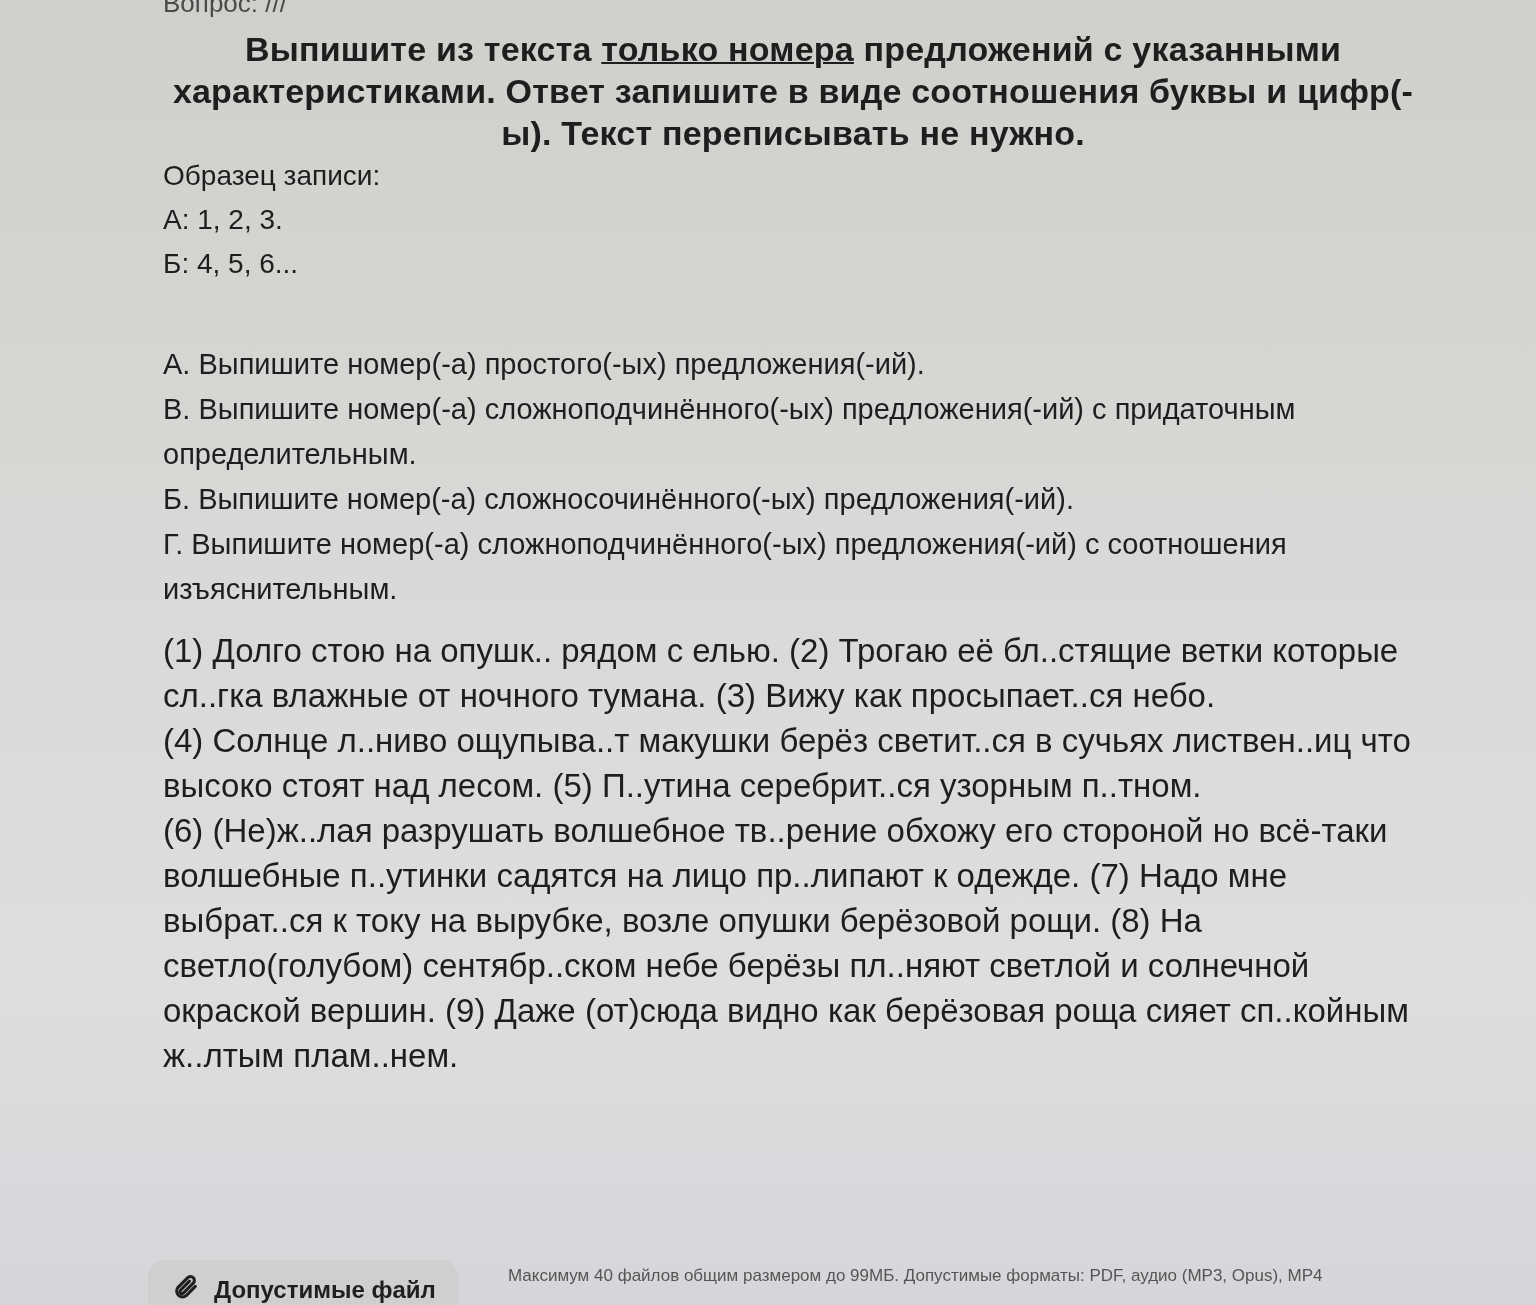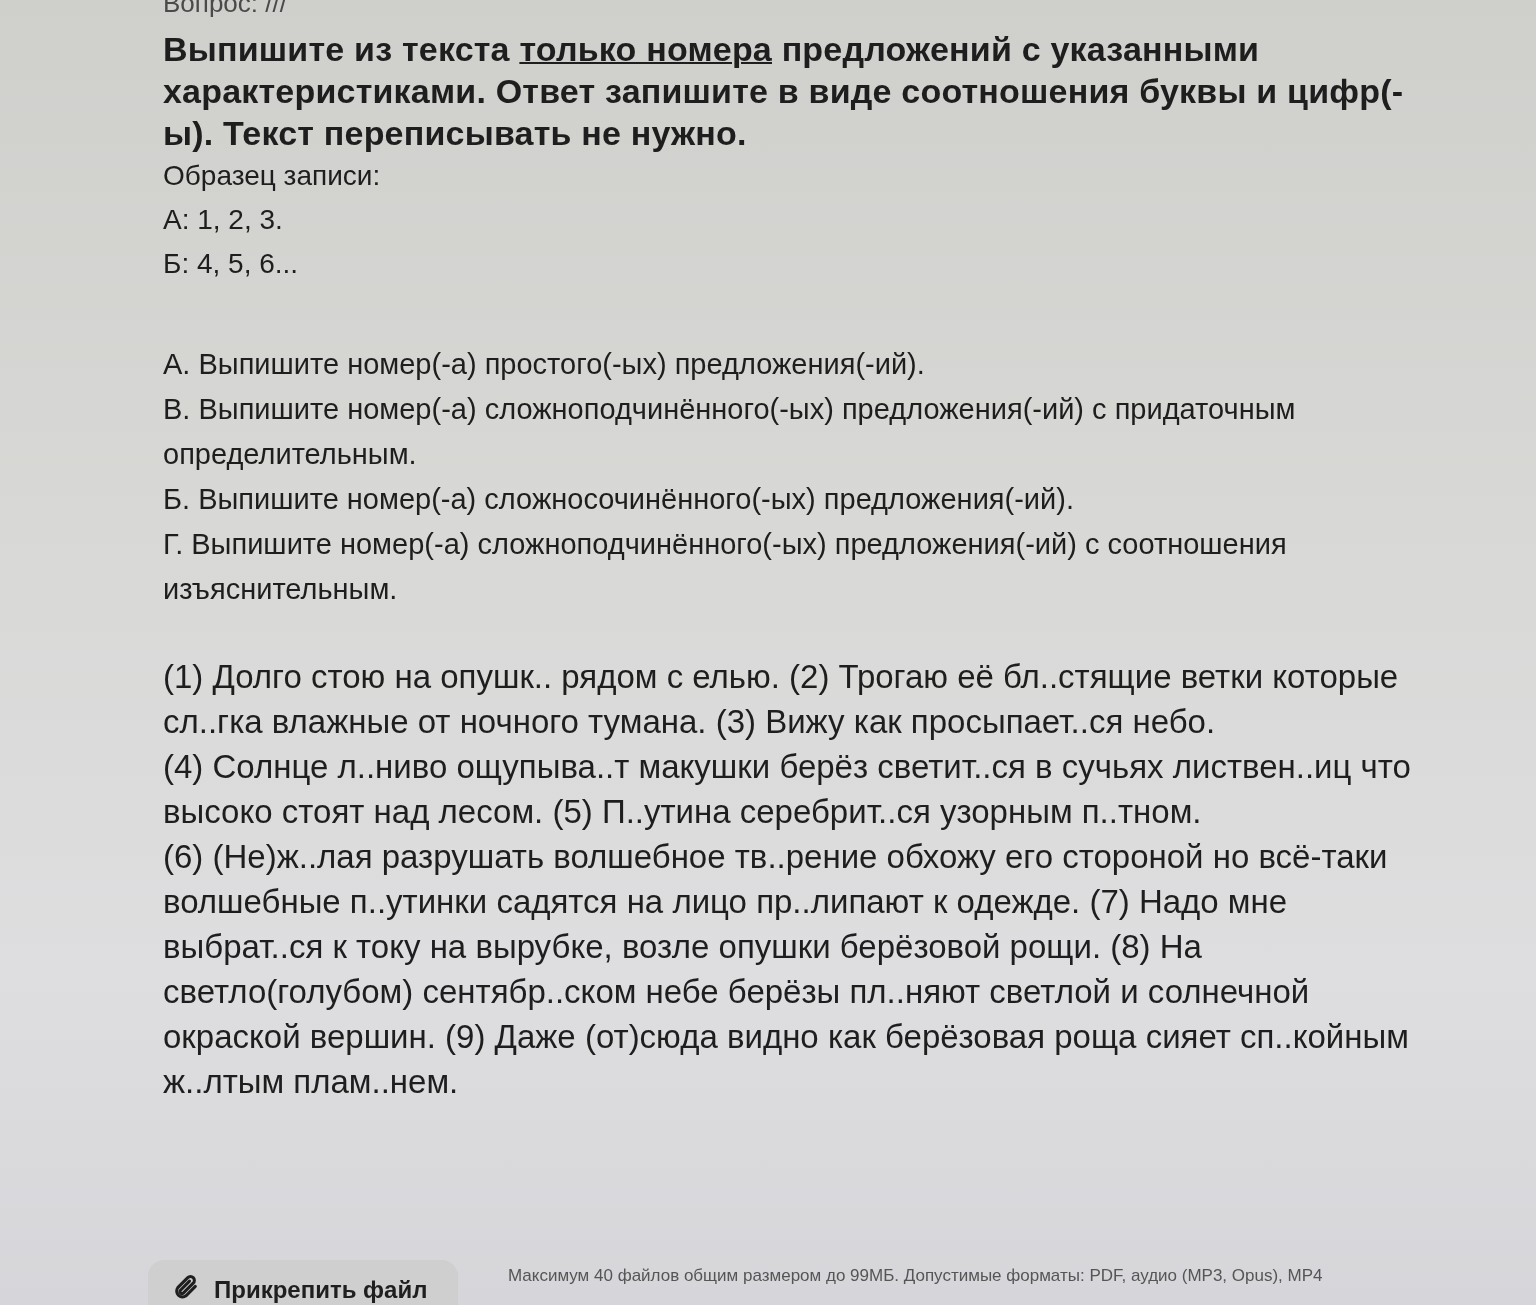--- a/index.html
+++ b/index.html
@@ -5,25 +5,25 @@
   html, body { margin:0; padding:0; }
   body {
     width:1536px; height:1305px; overflow:hidden;
     background: linear-gradient(180deg, #cfcfcc 0%, #d8d8d6 40%, #dedee0 75%, #d6d6da 100%);
     font-family: "Liberation Sans", sans-serif;
     color:#1e1e1e;
     position:relative;
   }
   .page { position:absolute; left:163px; top:0; width:1260px; }
   .qnum { font-size:26px; color:#4a4a4a; margin-top:-12px; height:34px; }
-  .instr { font-weight:bold; font-size:34px; line-height:42px; margin-top:6px; letter-spacing:0.2px; }
+  .instr { font-weight:bold; font-size:34px; line-height:42px; margin-top:6px; letter-spacing:0.2px;text-align:center; }
   .instr u { text-decoration: underline; text-decoration-thickness:2px; }
   .sample { font-size:28px; line-height:44px; }
   .tasks { font-size:29px; line-height:45px; margin-top:56px; }
-  .text { font-size:33px; line-height:45px; margin-top:42px; }
+  .text { font-size:33px; line-height:45px; margin-top:16px; }
   .footer { position:absolute; left:148px; top:1260px; width:1280px; height:60px; }
   .attach-btn {
     position:absolute; left:0; top:0; width:310px; height:60px;
     background:#cfcfd0; border-radius:16px;
     display:flex; align-items:center; padding-left:24px; box-sizing:border-box;
     font-size:24px; font-weight:bold; color:#1f1f1f;
   }
   .attach-btn svg { margin-right:14px; }
   .hint { position:absolute; left:360px; top:4px; font-size:17px; color:#555; width:900px; line-height:24px; }
 </style>
@@ -57,16 +57,16 @@
   </div>
 </div>
 
 <div class="footer">
   <div class="attach-btn">
     <span>
       <svg width="28" height="28" viewBox="0 0 24 24" fill="none" stroke="#1f1f1f" stroke-width="2.6" stroke-linecap="round">
         <path d="M20 11.5l-8 8a5 5 0 0 1-7-7l8.5-8.5a3.3 3.3 0 0 1 4.7 4.7L9.7 17.2a1.7 1.7 0 0 1-2.4-2.4L15 7"></path>
       </svg>
     </span>
-    <span>Прикрепить файл</span>
+    <span>Допустимые файл</span>
   </div>
   <div class="hint">Максимум 40 файлов общим размером до 99МБ. Допустимые форматы: PDF, аудио (MP3, Opus), MP4</div>
 </div>
 
 </body></html>

